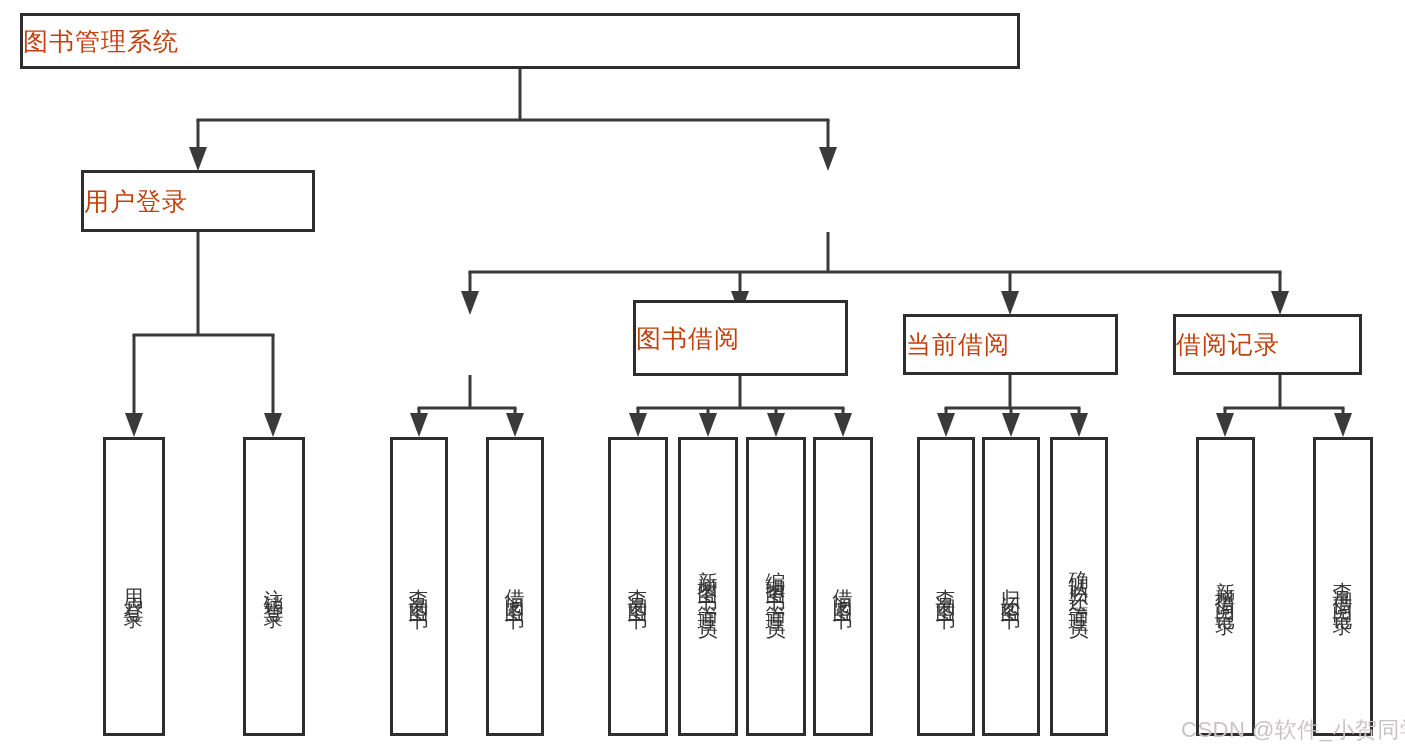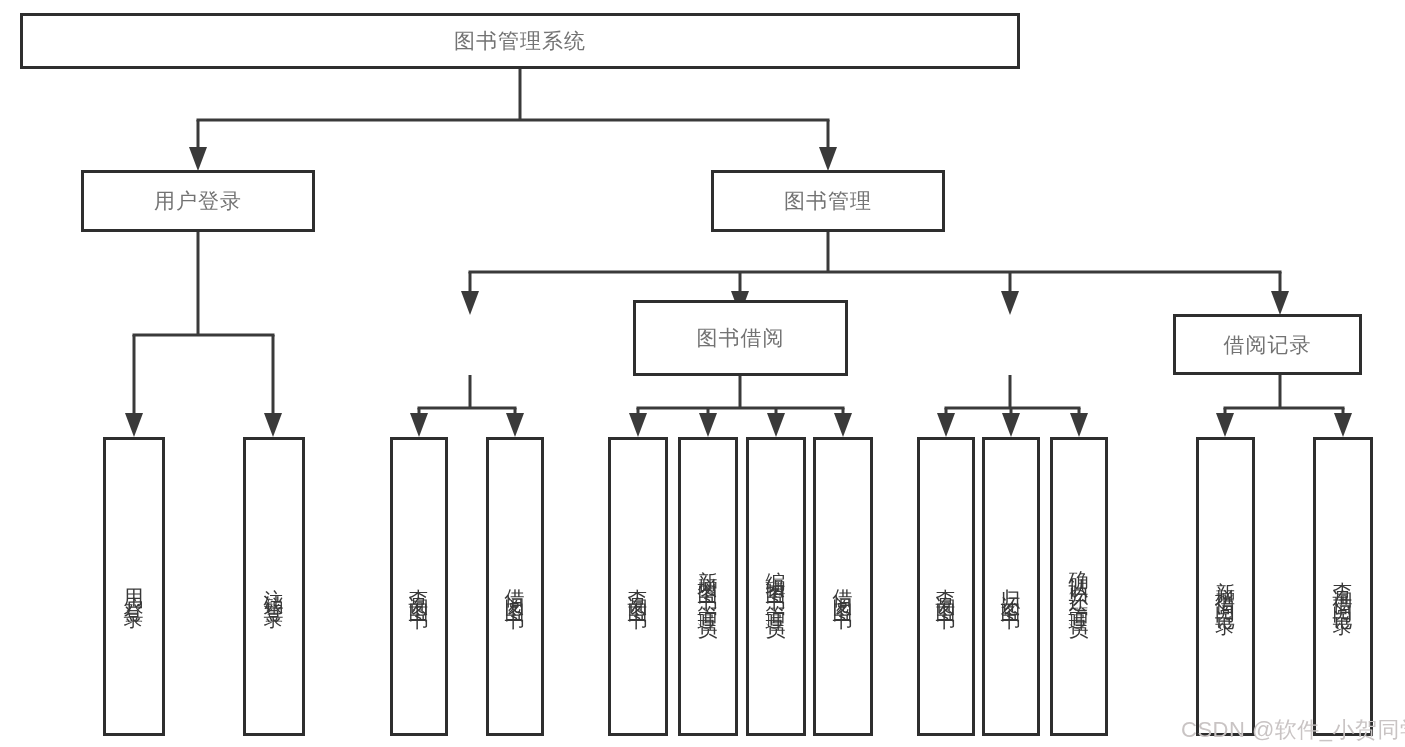--- a/index.html
+++ b/index.html
@@ -9,22 +9,22 @@
     background:#ffffff;
     font-family:"Liberation Sans", sans-serif;
     overflow:hidden;
   }
   #wires{position:absolute;left:0;top:0;width:1405px;height:747px;}
   .hbox{
     position:absolute;
     box-sizing:border-box;
     border:3px solid #2e2e2e;
     background:#ffffff;
-    display:flex;align-items:center;justify-content:center;
-    font-size:21px;color:#737373;letter-spacing:1px;
+    display:flex;align-items:center;
+    font-size:25px;color:#c2410c;letter-spacing:1px;
   }
   .vbox{
     position:absolute;
     box-sizing:border-box;
     border:3px solid #2e2e2e;
     background:#ffffff;
     display:flex;align-items:center;justify-content:center;
   }
   .vtext{
     writing-mode:vertical-rl;
@@ -117,26 +117,26 @@
     </g>
   </svg>
 
   <div class="hbox" style="left:20px;top:13px;width:1000px;height:56px">
     <span>图书管理系统</span>
   </div>
 
   <div class="hbox" style="left:81px;top:170px;width:234px;height:62px">
     <span>用户登录</span>
   </div>
-  <div class="hbox" style="left:711px;top:170px;width:234px;height:62px">
-    <span>图书管理</span>
-  </div>
 
   <div class="hbox" style="left:633px;top:300px;width:215px;height:76px">
     <span>图书借阅</span>
+  </div>
+  <div class="hbox" style="left:903px;top:314px;width:215px;height:61px">
+    <span>当前借阅</span>
   </div>
   <div class="hbox" style="left:1173px;top:314px;width:189px;height:61px">
     <span>借阅记录</span>
   </div>
 
   <div class="vbox" style="left:103px;top:437px;width:62px;height:299px">
     <span class="vtext">用户登录</span>
   </div>
   <div class="vbox" style="left:243px;top:437px;width:62px;height:299px">
     <span class="vtext">注销登录</span>

